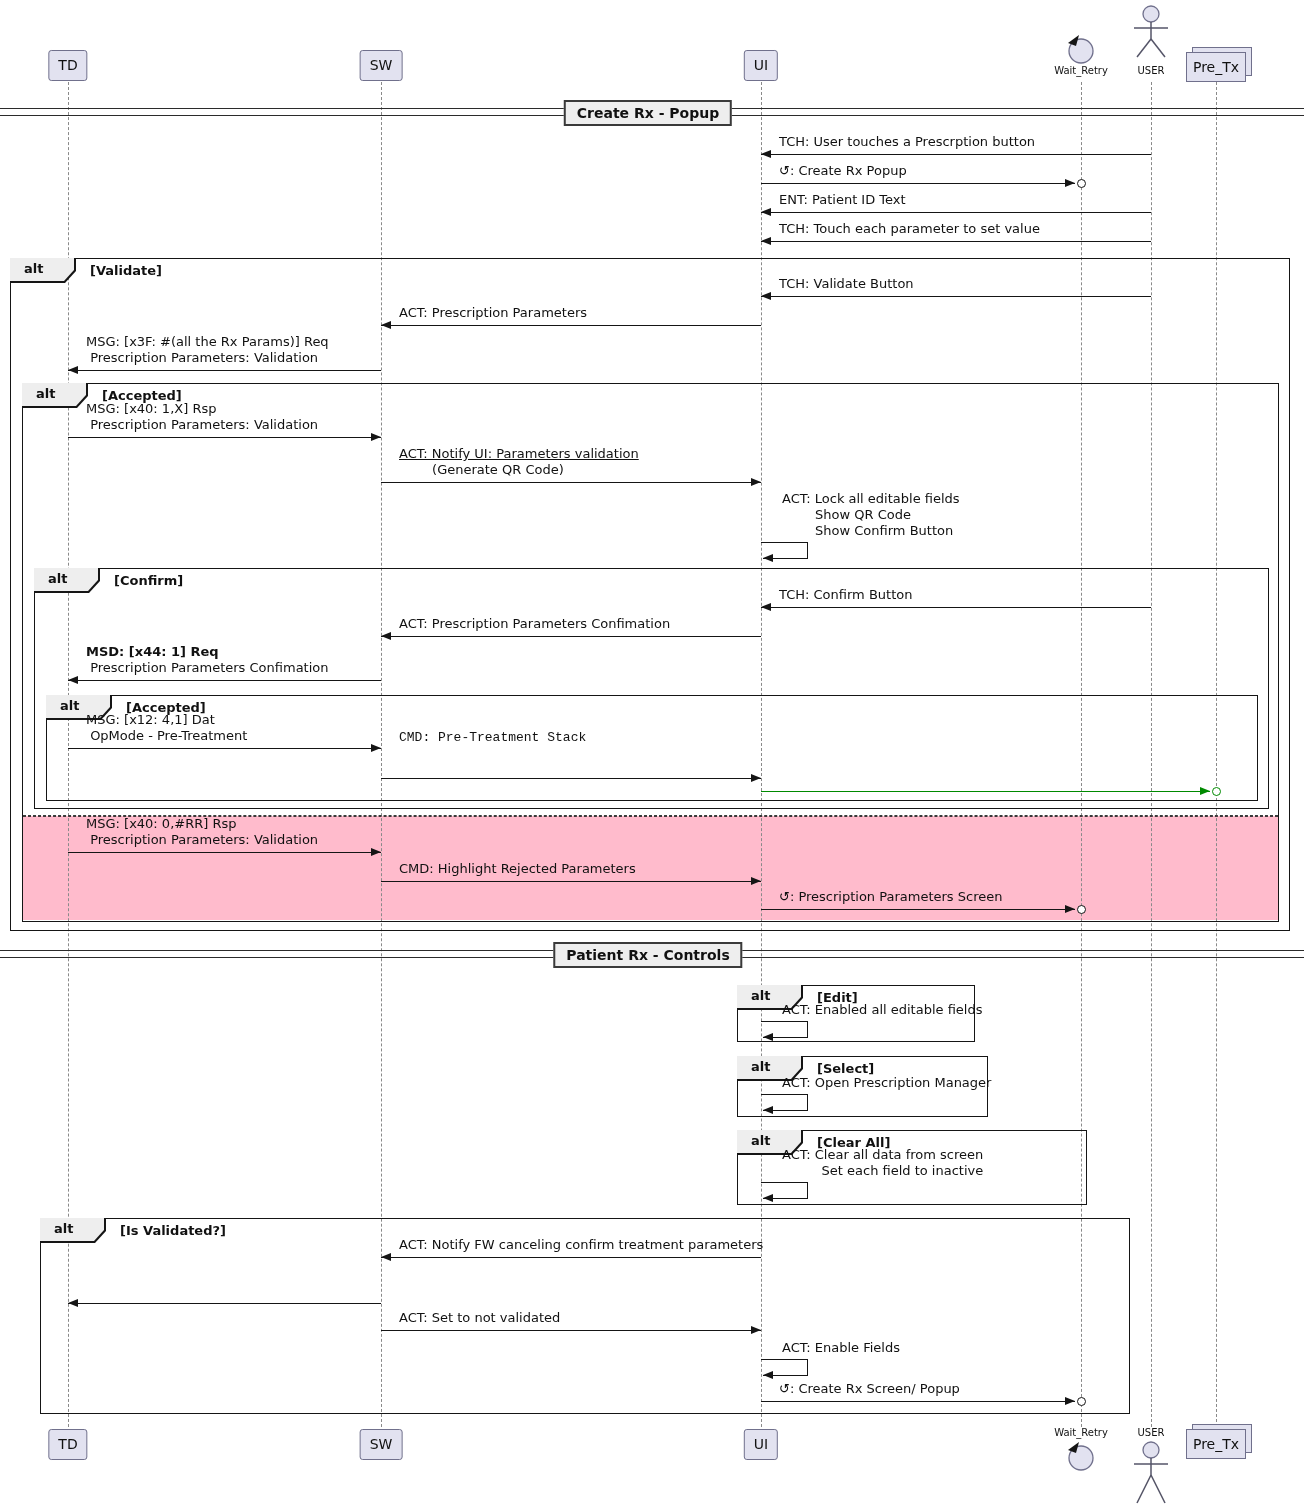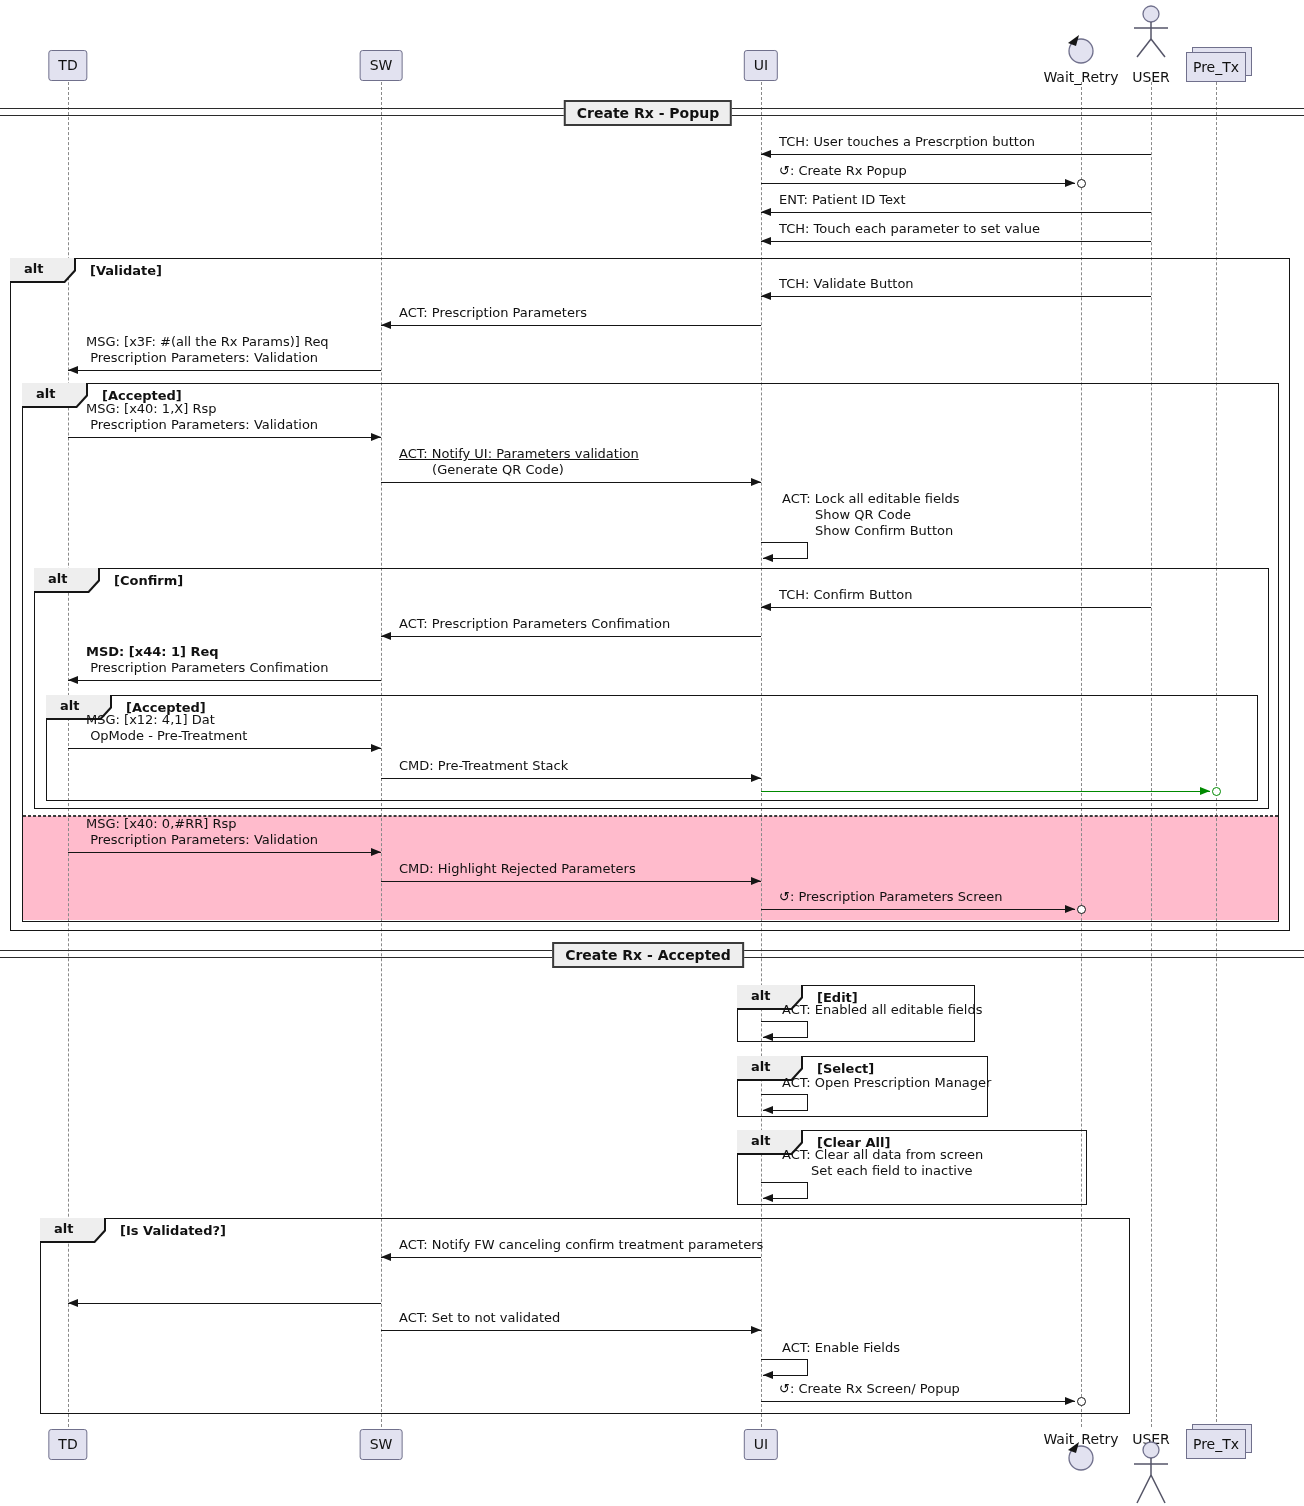--- a/index.html
+++ b/index.html
@@ -18,42 +18,42 @@
   .op{font-weight:bold;font-size:13px;line-height:20px;}
   .cond{font-weight:bold;font-size:13px;line-height:18px;white-space:pre;}
   .mline{height:0;border-top:1.3px solid #151515;}
   .mvert{width:0;border-left:1.3px solid #151515;}
   .mlabel{font-size:13px;line-height:16px;white-space:pre;}
   .mlabel div{height:16px;}
   .tri{width:0;height:0;}
   .endcircle{width:9px;height:9px;border-radius:50%;background:#fff;border:1.5px solid #151515;}
   .pbox{transform:translateX(-50%);background:#E2E2F0;border:1px solid #70708c;border-radius:3px;
         font-size:14px;line-height:17px;padding:6px 9px;white-space:nowrap;text-align:center;}
-  .plabel{transform:translateX(-50%);font-size:14px;line-height:15px;white-space:nowrap;margin-top:7px;}
+  .plabel{transform:translateX(-50%);font-size:10px;line-height:15px;white-space:nowrap;}
   .collback{background:#E2E2F0;border:1px solid #70708c;}
   .collfront{background:#E2E2F0;border:1px solid #70708c;text-align:center;font-size:14px;line-height:29px;}
   .pinkzone{border-top:1px dashed #3a3a3a;}
 </style>
 </head>
 <body>
 
 <div id="stage">
     <div class="abs z0 pinkzone" style="left: 23px; top: 816px; width: 1255px; height: 104px; background: rgb(255, 187, 204);"></div>
     <div class="abs z1 lifeline" style="left: 68px; top: 82px; height: 1345px;"></div>
     <div class="abs z1 lifeline" style="left: 381px; top: 82px; height: 1345px;"></div>
     <div class="abs z1 lifeline" style="left: 761px; top: 82px; height: 1345px;"></div>
     <div class="abs z1 lifeline" style="left: 1081px; top: 82px; height: 1345px;"></div>
     <div class="abs z1 lifeline" style="left: 1151px; top: 82px; height: 1345px;"></div>
     <div class="abs z1 lifeline" style="left: 1216px; top: 82px; height: 1345px;"></div>
     <div class="abs z2 divline" style="left: 0px; top: 108px; width: 1304px;"></div>
     <div class="abs z2 divline" style="left: 0px; top: 115px; width: 1304px;"></div>
     <div class="abs z3 divtitle" style="left: 648px; top: 100px;">Create Rx - Popup</div>
     <div class="abs z2 divline" style="left: 0px; top: 950px; width: 1304px;"></div>
     <div class="abs z2 divline" style="left: 0px; top: 957px; width: 1304px;"></div>
-    <div class="abs z3 divtitle" style="left: 648px; top: 942px;">Create Rx - Accepted</div>
+    <div class="abs z3 divtitle" style="left: 648px; top: 942px;">Patient Rx - Controls</div>
     <div class="abs z2 frame" style="left: 10px; top: 258px; width: 1280px; height: 673px;"></div>
     <div class="abs z2 pent-o" style="left: 10px; top: 258px; width: 66px; height: 25px; clip-path: polygon(0px 0px, 66px 0px, 66px 13px, 55px 25px, 0px 25px);"></div>
     <div class="abs z2 pent-i" style="left: 10px; top: 258px; width: 64px; height: 23px; clip-path: polygon(0px 0px, 64px 0px, 64px 12px, 54px 23px, 0px 23px);"></div>
     <div class="abs z3 op" style="left: 24px; top: 259px;">alt</div>
     <div class="abs z3 cond" style="left: 90px; top: 262px;">[Validate]</div>
     <div class="abs z2 frame" style="left: 22px; top: 383px; width: 1257px; height: 539px;"></div>
     <div class="abs z2" style="left: 23px; top: 815px; width: 1255px; height: 0px; border-top: 1px dashed rgb(58, 58, 58);"></div>
     <div class="abs z2 pent-o" style="left: 22px; top: 383px; width: 66px; height: 25px; clip-path: polygon(0px 0px, 66px 0px, 66px 13px, 55px 25px, 0px 25px);"></div>
     <div class="abs z2 pent-i" style="left: 22px; top: 383px; width: 64px; height: 23px; clip-path: polygon(0px 0px, 64px 0px, 64px 12px, 54px 23px, 0px 23px);"></div>
     <div class="abs z3 op" style="left: 36px; top: 384px;">alt</div>
@@ -128,21 +128,21 @@
     <div class="abs z3 tri" style="left: 381px; top: 632px; border-top: 4.6px solid transparent; border-bottom: 4.6px solid transparent; border-right: 10px solid rgb(21, 21, 21);"></div>
     <div class="abs z3 mlabel" style="left: 399px; top: 616px;"><div class="abs " style="position: static; text-align: center;">ACT: Prescription Parameters Confimation</div></div>
     <div class="abs z3 mline" style="left: 68px; top: 680px; width: 313px; border-top-color: rgb(21, 21, 21);"></div>
     <div class="abs z3 tri" style="left: 68px; top: 676px; border-top: 4.6px solid transparent; border-bottom: 4.6px solid transparent; border-right: 10px solid rgb(21, 21, 21);"></div>
     <div class="abs z3 mlabel" style="left: 86px; top: 644px;"><div class="abs " style="position: static; font-weight: bold;">MSD: [x44: 1] Req</div><div class="abs " style="position: static;"> Prescription Parameters Confimation</div></div>
     <div class="abs z3 mline" style="left: 68px; top: 748px; width: 313px; border-top-color: rgb(21, 21, 21);"></div>
     <div class="abs z3 tri" style="left: 371px; top: 744px; border-top: 4.6px solid transparent; border-bottom: 4.6px solid transparent; border-left: 10px solid rgb(21, 21, 21);"></div>
     <div class="abs z3 mlabel" style="left: 86px; top: 712px;"><div class="abs " style="position: static;">MSG: [x12: 4,1] Dat</div><div class="abs " style="position: static;"> OpMode - Pre-Treatment</div></div>
     <div class="abs z3 mline" style="left: 381px; top: 778px; width: 380px; border-top-color: rgb(21, 21, 21);"></div>
     <div class="abs z3 tri" style="left: 751px; top: 774px; border-top: 4.6px solid transparent; border-bottom: 4.6px solid transparent; border-left: 10px solid rgb(21, 21, 21);"></div>
-    <div class="abs z3 mlabel" style="left: 399px; top: 758px;"><div class="abs " style="position: static;">CMD: Pre-Treatment Stack</div></div>
+    <div class="abs z3 mlabel" style="left: 399px; top: 730px; font-family: Liberation Mono, monospace;"><div class="abs " style="position: static;">CMD: Pre-Treatment Stack</div></div>
     <div class="abs z3 mline" style="left: 761px; top: 791px; width: 449px; border-top-color: rgb(0, 138, 0);"></div>
     <div class="abs z3 tri" style="left: 1200px; top: 787px; border-top: 4.6px solid transparent; border-bottom: 4.6px solid transparent; border-left: 10px solid rgb(0, 138, 0);"></div>
     <div class="abs z3 endcircle" style="left: 1212px; top: 787px; border-color: rgb(0, 138, 0);"></div>
     <div class="abs z3 mline" style="left: 68px; top: 852px; width: 313px; border-top-color: rgb(21, 21, 21);"></div>
     <div class="abs z3 tri" style="left: 371px; top: 848px; border-top: 4.6px solid transparent; border-bottom: 4.6px solid transparent; border-left: 10px solid rgb(21, 21, 21);"></div>
     <div class="abs z3 mlabel" style="left: 86px; top: 816px;"><div class="abs " style="position: static;">MSG: [x40: 0,#RR] Rsp</div><div class="abs " style="position: static;"> Prescription Parameters: Validation</div></div>
     <div class="abs z3 mline" style="left: 381px; top: 881px; width: 380px; border-top-color: rgb(21, 21, 21);"></div>
     <div class="abs z3 tri" style="left: 751px; top: 877px; border-top: 4.6px solid transparent; border-bottom: 4.6px solid transparent; border-left: 10px solid rgb(21, 21, 21);"></div>
     <div class="abs z3 mlabel" style="left: 399px; top: 861px;"><div class="abs " style="position: static;">CMD: Highlight Rejected Parameters</div></div>
     <div class="abs z3 mline" style="left: 761px; top: 909px; width: 314px; border-top-color: rgb(21, 21, 21);"></div>
@@ -156,21 +156,21 @@
     <div class="abs z3 mlabel" style="left: 782px; top: 1002px;"><div class="abs " style="position: static;">ACT: Enabled all editable fields</div></div>
     <div class="abs z3 mline" style="left: 761px; top: 1094px; width: 47px; border-top-color: rgb(21, 21, 21);"></div>
     <div class="abs z3 mvert" style="left: 806.7px; top: 1094px; height: 17px; border-left-color: rgb(21, 21, 21);"></div>
     <div class="abs z3 mline" style="left: 763px; top: 1110px; width: 44px; border-top-color: rgb(21, 21, 21);"></div>
     <div class="abs z3 tri" style="left: 763px; top: 1106px; border-top: 4.6px solid transparent; border-bottom: 4.6px solid transparent; border-right: 10px solid rgb(21, 21, 21);"></div>
     <div class="abs z3 mlabel" style="left: 782px; top: 1075px;"><div class="abs " style="position: static;">ACT: Open Prescription Manager</div></div>
     <div class="abs z3 mline" style="left: 761px; top: 1182px; width: 47px; border-top-color: rgb(21, 21, 21);"></div>
     <div class="abs z3 mvert" style="left: 806.7px; top: 1182px; height: 17px; border-left-color: rgb(21, 21, 21);"></div>
     <div class="abs z3 mline" style="left: 763px; top: 1198px; width: 44px; border-top-color: rgb(21, 21, 21);"></div>
     <div class="abs z3 tri" style="left: 763px; top: 1194px; border-top: 4.6px solid transparent; border-bottom: 4.6px solid transparent; border-right: 10px solid rgb(21, 21, 21);"></div>
-    <div class="abs z3 mlabel" style="left: 782px; top: 1147px;"><div class="abs " style="position: static;">ACT: Clear all data from screen</div><div class="abs " style="position: static;">       Set each field to inactive</div></div>
+    <div class="abs z3 mlabel" style="left: 782px; top: 1147px; text-align: right;"><div class="abs " style="position: static;">ACT: Clear all data from screen</div><div class="abs " style="position: static;">       Set each field to inactive</div></div>
     <div class="abs z3 mline" style="left: 381px; top: 1257px; width: 380px; border-top-color: rgb(21, 21, 21);"></div>
     <div class="abs z3 tri" style="left: 381px; top: 1253px; border-top: 4.6px solid transparent; border-bottom: 4.6px solid transparent; border-right: 10px solid rgb(21, 21, 21);"></div>
     <div class="abs z3 mlabel" style="left: 399px; top: 1237px;"><div class="abs " style="position: static;">ACT: Notify FW canceling confirm treatment parameters</div></div>
     <div class="abs z3 mline" style="left: 68px; top: 1303px; width: 313px; border-top-color: rgb(21, 21, 21);"></div>
     <div class="abs z3 tri" style="left: 68px; top: 1299px; border-top: 4.6px solid transparent; border-bottom: 4.6px solid transparent; border-right: 10px solid rgb(21, 21, 21);"></div>
     <div class="abs z3 mline" style="left: 381px; top: 1330px; width: 380px; border-top-color: rgb(21, 21, 21);"></div>
     <div class="abs z3 tri" style="left: 751px; top: 1326px; border-top: 4.6px solid transparent; border-bottom: 4.6px solid transparent; border-left: 10px solid rgb(21, 21, 21);"></div>
     <div class="abs z3 mlabel" style="left: 399px; top: 1310px;"><div class="abs " style="position: static;">ACT: Set to not validated</div></div>
     <div class="abs z3 mline" style="left: 761px; top: 1359px; width: 47px; border-top-color: rgb(21, 21, 21);"></div>
     <div class="abs z3 mvert" style="left: 806.7px; top: 1359px; height: 17px; border-left-color: rgb(21, 21, 21);"></div>

